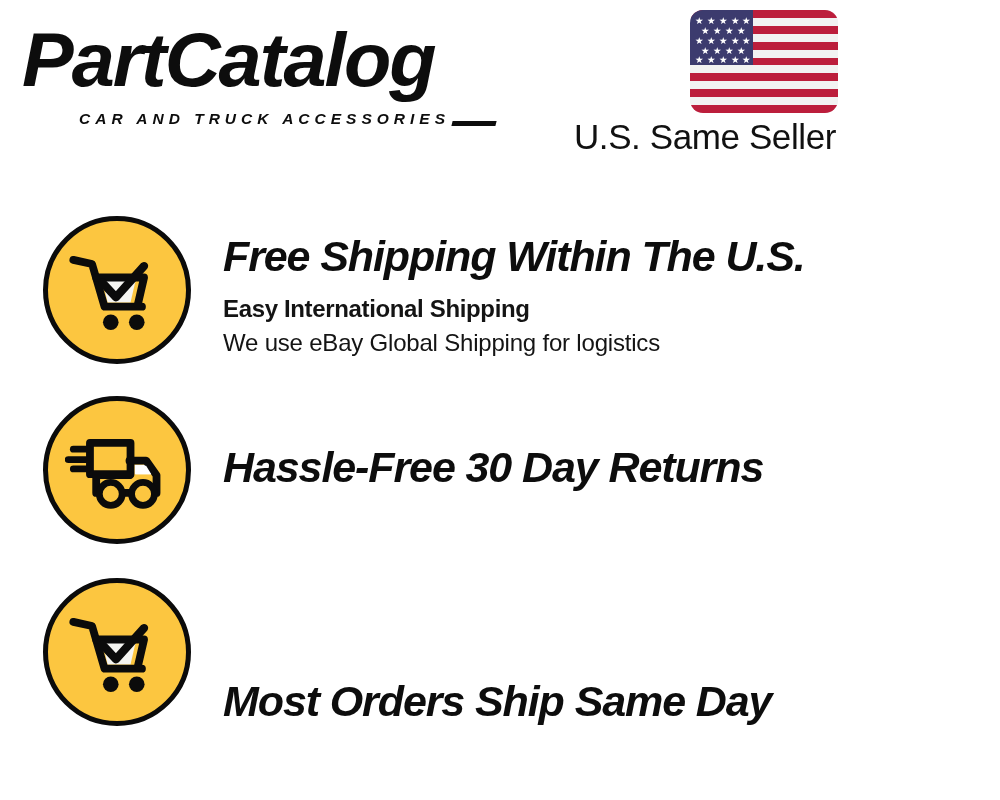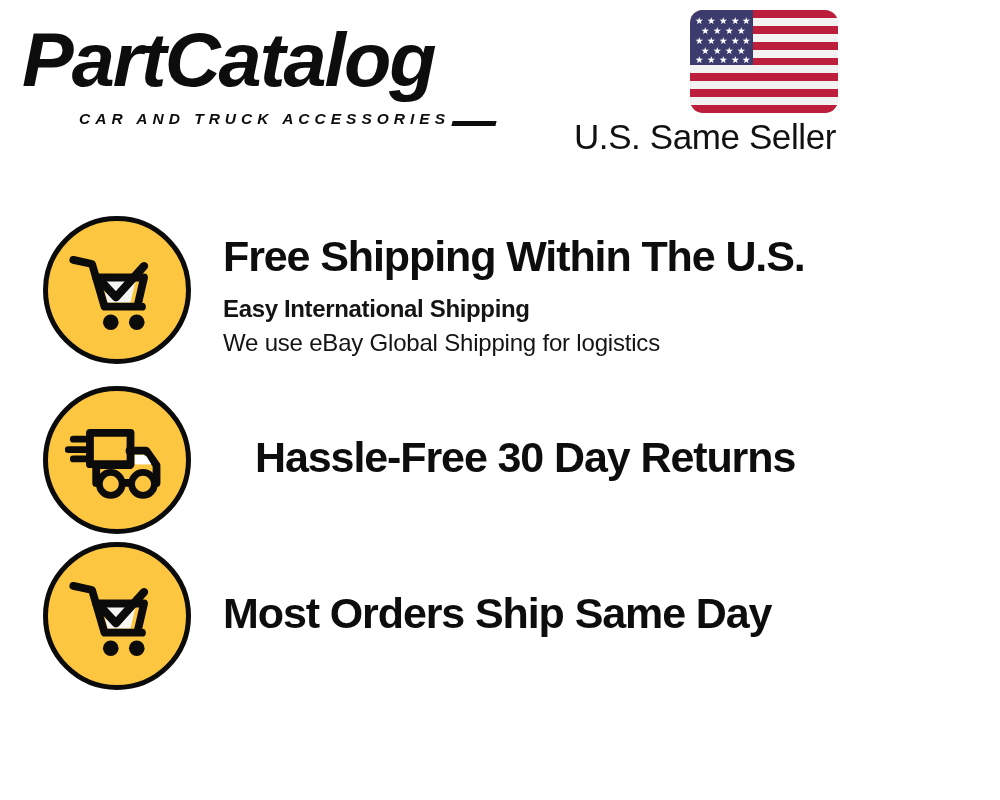--- a/index.html
+++ b/index.html
@@ -135,22 +135,22 @@
     width: 1000px;
   }
   .feature-row {
     position: absolute;
     left: 0;
     width: 1000px;
     display: flex;
     align-items: flex-start;
   }
   .feature-row.r1 { top: 0px;   height: 170px; }
-  .feature-row.r2 { top: 170px; height: 170px; gap: 32px; }
-  .feature-row.r3 { top: 326px; height: 170px; }
+  .feature-row.r2 { top: 180px; height: 170px; }
+  .feature-row.r3 { top: 341px; height: 170px; align-items: flex-end; }
 
   .icon-badge {
     position: relative;
     flex: 0 0 auto;
     width: 148px;
     height: 148px;
     margin-left: 43px;
     margin-top: 1px;
     border-radius: 50%;
     background: #FCC640;
@@ -173,20 +173,21 @@
   }
 
   .feature-title {
     font-family: "Liberation Sans", sans-serif;
     font-weight: 700;
     font-size: 43px;
     line-height: 50px;
     letter-spacing: -1.1px;
     color: #0d0d0d;
     white-space: nowrap;
+    font-style: italic;
   }
   .r1 .feature-title { margin-top: 16px; }
   .r2 .feature-title { margin-top: 47px; }
   .r3 .feature-title { margin-top: 47px; }
 
   .feature-sub {
     font-family: "Liberation Sans", sans-serif;
     font-weight: 400;
     font-size: 24px;
     line-height: 32px;

